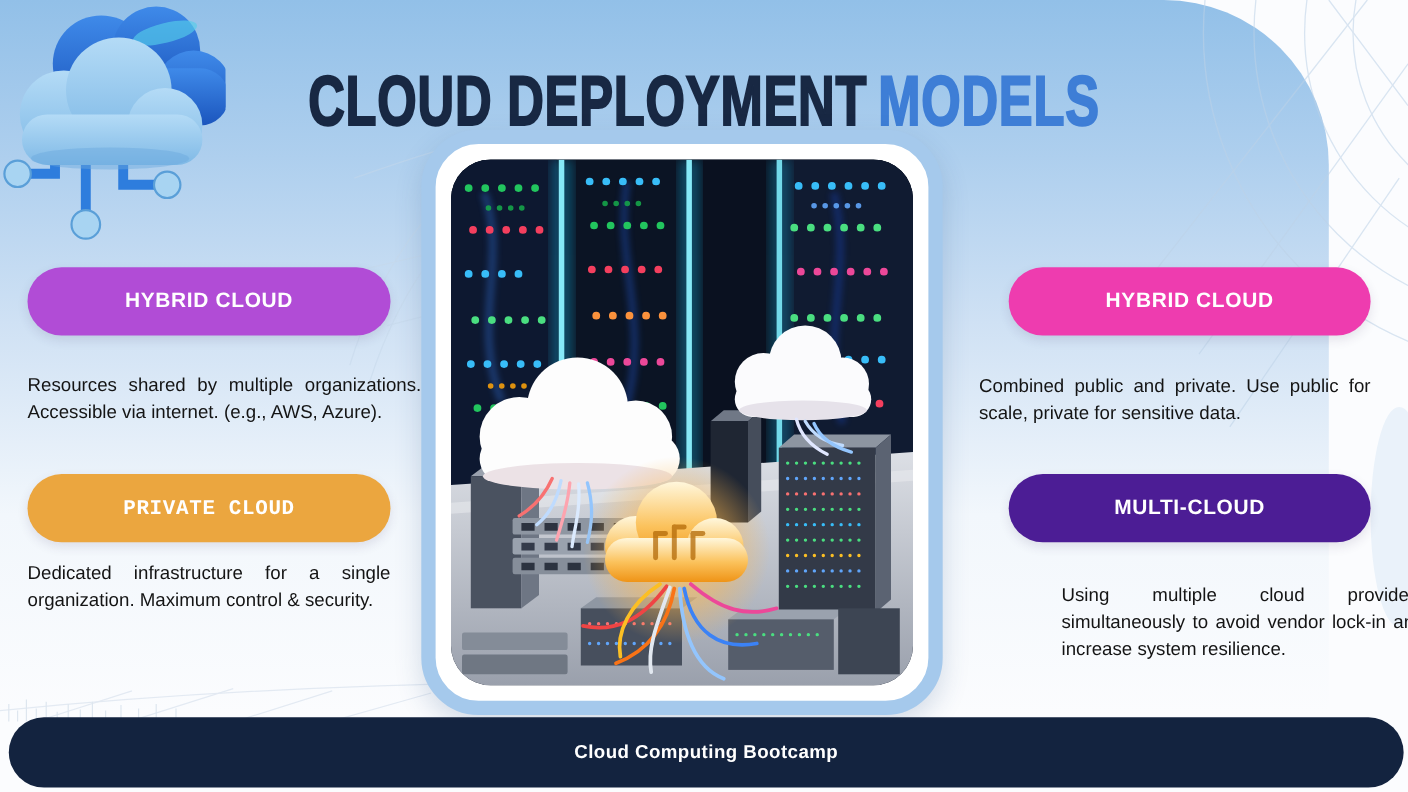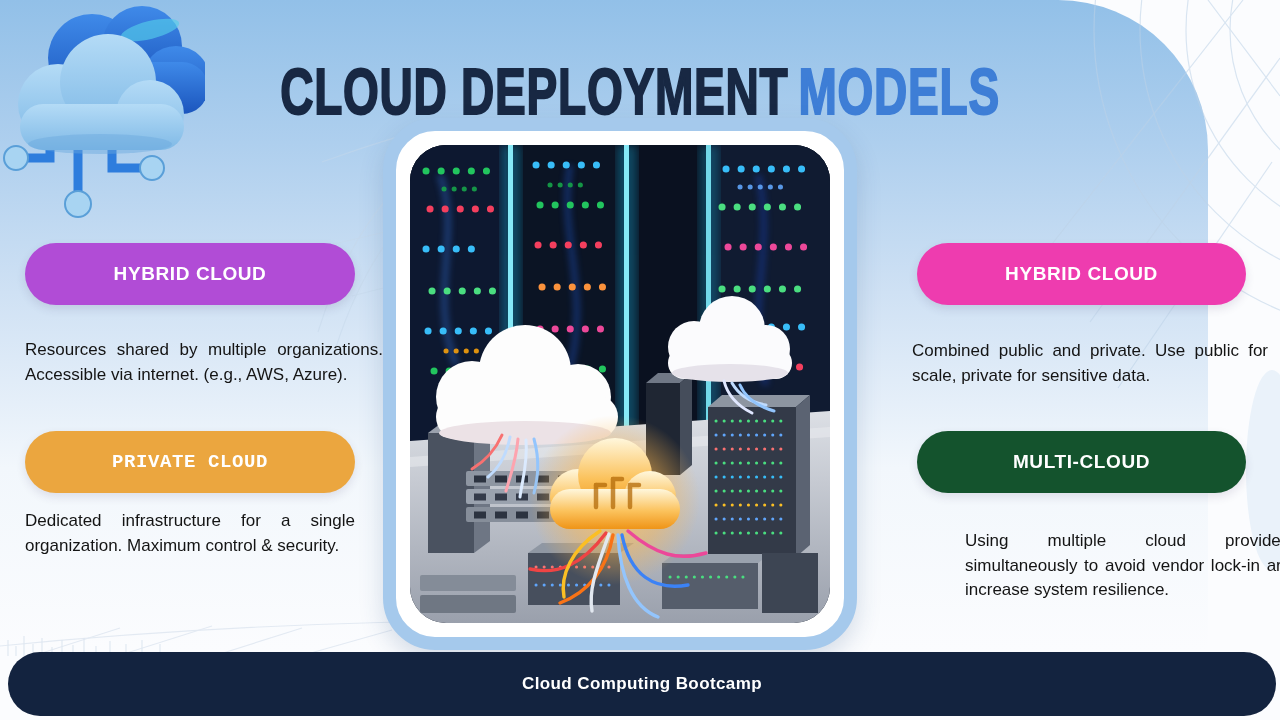--- a/index.html
+++ b/index.html
@@ -44,21 +44,21 @@
   .pill-public{left:25px;top:243px;width:330px;}
   .pill-private{left:25px;top:431px;width:330px;}
   .pill-hybrid{left:917px;top:243px;width:329px;text-align:center;}
   .pill-multi{left:917px;top:431px;width:329px;}
   
   .desc{
     font-size:17px;line-height:24.5px;color:#141414;text-align:justify;
   }
   .desc-public{left:25px;top:322px;width:358px;margin-top:16px;}
   .desc-private{left:25px;top:492px;width:330px;}
-  .desc-hybrid{left:912px;top:322px;width:356px;}
+  .desc-hybrid{left:890px;top:322px;width:356px;}
   .desc-multi{left:917px;top:512px;width:330px;margin-left:48px;}
   
   .footer{
     left:8px;right:4px;bottom:4px;height:64px;border-radius:44px;
     display:flex;align-items:center;justify-content:center;
     color:#ffffff;font-weight:700;font-size:17px;letter-spacing:.4px;
   }
 </style>
 </head>
 <body>
@@ -333,20 +333,20 @@
 <div class="abs pill pill-private" style="background: rgb(235, 166, 63); font-family: Liberation Mono, monospace;">
   <span>PRIVATE CLOUD</span>
 </div>
 <p class="abs desc desc-private">Dedicated infrastructure for a single organization. Maximum control &amp; security.</p>
 
 <div class="abs pill pill-hybrid" style="background: rgb(238, 60, 175);">
   <span>HYBRID CLOUD</span>
 </div>
 <p class="abs desc desc-hybrid">Combined public and private. Use public for scale, private for sensitive data.</p>
 
-<div class="abs pill pill-multi" style="background: #14532d;">
+<div class="abs pill pill-multi" style="background: #4c1d95;">
   <span>MULTI-CLOUD</span>
 </div>
 <p class="abs desc desc-multi">Using multiple cloud providers simultaneously to avoid vendor lock-in and increase system resilience.</p>
 
 <div class="abs footer" style="background: rgb(19, 35, 63);">
   <span>Cloud Computing Bootcamp</span>
 </div>
 
 </body></html>

